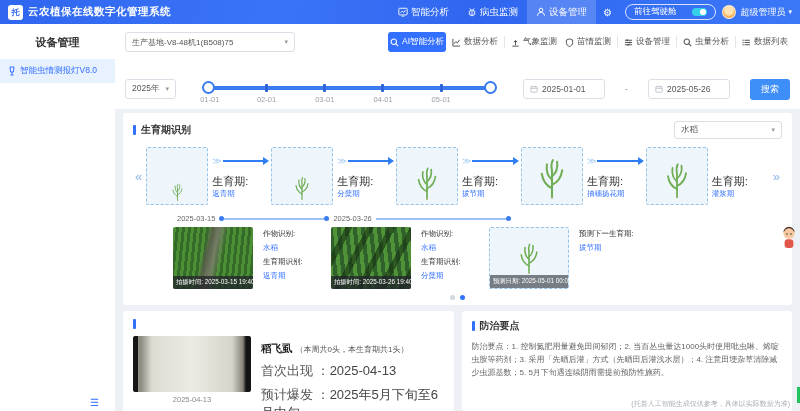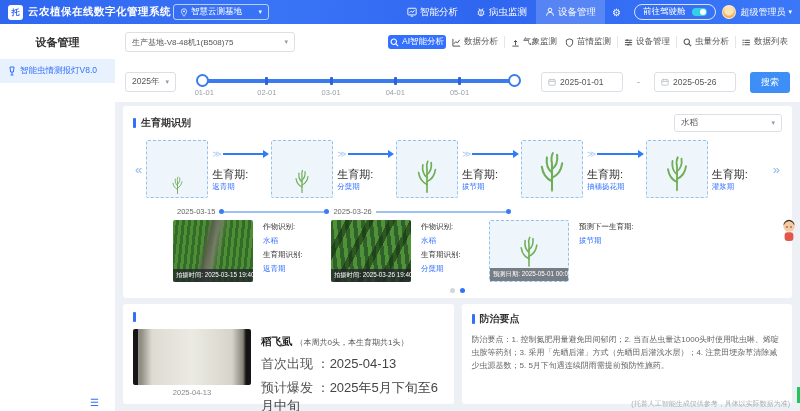--- a/index.html
+++ b/index.html
@@ -13,21 +13,21 @@
   .logo { width:15px; height:15px; background:#fff; border-radius:3px; display:flex; align-items:center; justify-content:center; margin-right:5px;}
   .logo span { color:#2f66f0; font-size:8px; font-weight:bold; }
   .app-title { font-size:10.5px; font-weight:bold; letter-spacing:.5px; margin-right:2px; white-space:nowrap;}
   .base-select { display:flex; align-items:center; gap:3px; border:1px solid rgba(255,255,255,.65); border-radius:3px; height:16px; padding:0 6px; font-size:8.5px; min-width:96px;}
   .base-select .pin { width:8px; height:9px; color:#fff;}
   .base-select .caret { margin-left:auto; font-size:7px; opacity:.9;}
   .nav-item { display:flex; align-items:center; gap:3px; font-size:9.5px; padding:0 9px; height:24px; white-space:nowrap; cursor:pointer;}
   .nav-item.active { background:rgba(255,255,255,.18); }
   .nav-item svg { width:10px; height:10px; }
   .gear { font-size:10px; padding:0 7px; }
-  .cockpit { display:flex; align-items:center; gap:7px; border:1px solid rgba(255,255,255,.8); border-radius:9px; height:16px; padding:0 8px; font-size:8.5px; margin:0 6px; white-space:nowrap;}
+  .cockpit { display:flex; align-items:center; gap:16px; border:1px solid rgba(255,255,255,.8); border-radius:9px; height:16px; padding:0 8px; font-size:8.5px; margin:0 6px; white-space:nowrap;}
   .toggle { width:15px; height:8px; background:#35d0e8; border-radius:4px; position:relative;}
   .toggle::after { content:""; position:absolute; right:1px; top:1px; width:6px; height:6px; background:#fff; border-radius:50%;}
   .avatar { width:14px; height:14px; border-radius:50%; background:radial-gradient(circle at 50% 38%,#ffe3b3 0 45%,#f2b25c 60%,#e89a3e); border:1px solid rgba(255,255,255,.7); margin-right:4px;}
   .user { display:flex; align-items:center; font-size:9px; }
   .user .caret { font-size:7px; margin-left:3px;}
 
   
   .sidebar { position:absolute; left:0; top:24px; width:115px; height:387px; background:#fff; box-shadow:1px 0 3px rgba(0,0,0,.05);}
   .sb-title { font-size:11px; font-weight:bold; color:#333; text-align:center; padding:11px 0 9px;}
   .sb-item { display:flex; align-items:center; gap:4px; background:#e8f1fe; color:#3370ff; font-size:8.5px; padding:6px 4px 6px 8px; cursor:pointer; white-space:nowrap;}
@@ -35,26 +35,26 @@
   .sb-bottom { position:absolute; left:90px; bottom:3px; color:#3370ff; font-size:10px; cursor:pointer;}
 
   
   .main { position:absolute; left:115px; top:24px; width:685px; height:387px; background:#edf0f5; overflow:hidden;}
 
   .card-top { background:#fff; padding:5px 10px 8px; }
   .toolbar { display:flex; align-items:center; justify-content:space-between; height:26px;}
   .dev-select { display:flex; align-items:center; justify-content:space-between; width:170px; height:20px; border:1px solid #dcdfe6; border-radius:3px; padding:0 6px; font-size:8px; color:#555; background:#fff; cursor:pointer;}
   .dev-select .caret { color:#999; font-size:7px;}
   .tb-btns { display:flex; align-items:center; gap:4px;}
-  .tb-btn { display:flex; align-items:center; gap:3px; font-size:8.5px; color:#555; padding:0 2px; height:14px; border-radius:3px; cursor:pointer; white-space:nowrap;}
+  .tb-btn { display:flex; align-items:center; gap:3px; font-size:8.5px; color:#555; padding:0 2px; height:20px; border-radius:3px; cursor:pointer; white-space:nowrap;}
   .tb-btn svg { width:9px; height:9px;}
   .tb-btn.primary { background:#3370ff; color:#fff; }
   .tb-sep { width:1px; height:12px; background:#e3e6eb;}
 
-  .time-row { display:flex; align-items:center; margin-top:15px; height:24px; gap:14px;}
+  .time-row { display:flex; align-items:center; margin-top:22px; height:24px; gap:20px;}
   .year-select { display:flex; align-items:center; gap:6px; border:1px solid #dcdfe6; border-radius:3px; height:20px; padding:0 6px; font-size:8.5px; color:#555; cursor:pointer;}
   .slider { position:relative; flex:1; height:24px; margin:0 8px;}
   .slider .track { position:absolute; left:0; right:0; top:9px; height:4px; background:#3a7bf0; border-radius:2px;}
   .handle { position:absolute; top:4px; width:13px; height:13px; background:#fff; border:2px solid #3a7bf0; border-radius:50%; z-index:2; cursor:pointer;}
   .handle.left{ left:-2px;} .handle.right{ right:-2px;}
   .tick { position:absolute; top:7px; }
   .tick i { display:block; width:3px; height:8px; background:#2d62d8; border-radius:1px;}
   .tick em { position:absolute; top:11px; left:50%; transform:translateX(-50%); font-style:normal; font-size:7.5px; color:#9aa0a8; white-space:nowrap;}
   .date-box { display:flex; align-items:center; gap:4px; border:1px solid #dcdfe6; border-radius:3px; height:20px; padding:0 6px; font-size:8.5px; color:#555; width:82px; background:#fff;}
   .date-box svg { width:8px; height:8px; color:#b6bcc4;}
@@ -139,28 +139,20 @@
     <path d="M18 47 h4 l-1 1 h-2 z" fill="#c9b98a"></path>
   </symbol>
 </svg>
 
 <div class="header">
   <div class="h-left">
     <div class="logo">
         <span>托</span>
       </div>
     <div class="app-title">云农植保在线数字化管理系统</div>
-    <div class="base-select">
-      <svg class="pin" viewBox="0 0 10 12">
-          <path d="M5 1a3.4 3.4 0 0 0-3.4 3.4C1.6 7 5 11 5 11s3.4-4 3.4-6.6A3.4 3.4 0 0 0 5 1z" fill="none" stroke="currentColor" stroke-width="1"></path>
-          <circle cx="5" cy="4.4" r="1.2" fill="currentColor"></circle>
-        </svg>
-      <span>智慧云测基地</span>
-      <span class="caret">▾</span>
-    </div>
   </div>
   <div class="h-right">
     <div class="nav-item">
       <svg viewBox="0 0 12 12">
           <rect x="1" y="1.5" width="10" height="8" rx="1" fill="none" stroke="currentColor" stroke-width="1.1"></rect>
           <path d="M3 7 L5 5 L7 6.5 L9 3.8" fill="none" stroke="currentColor" stroke-width="1.1"></path>
           <path d="M4.5 11 h3" stroke="currentColor" stroke-width="1.1"></path>
         </svg>
       <span>智能分析</span>
     </div>

